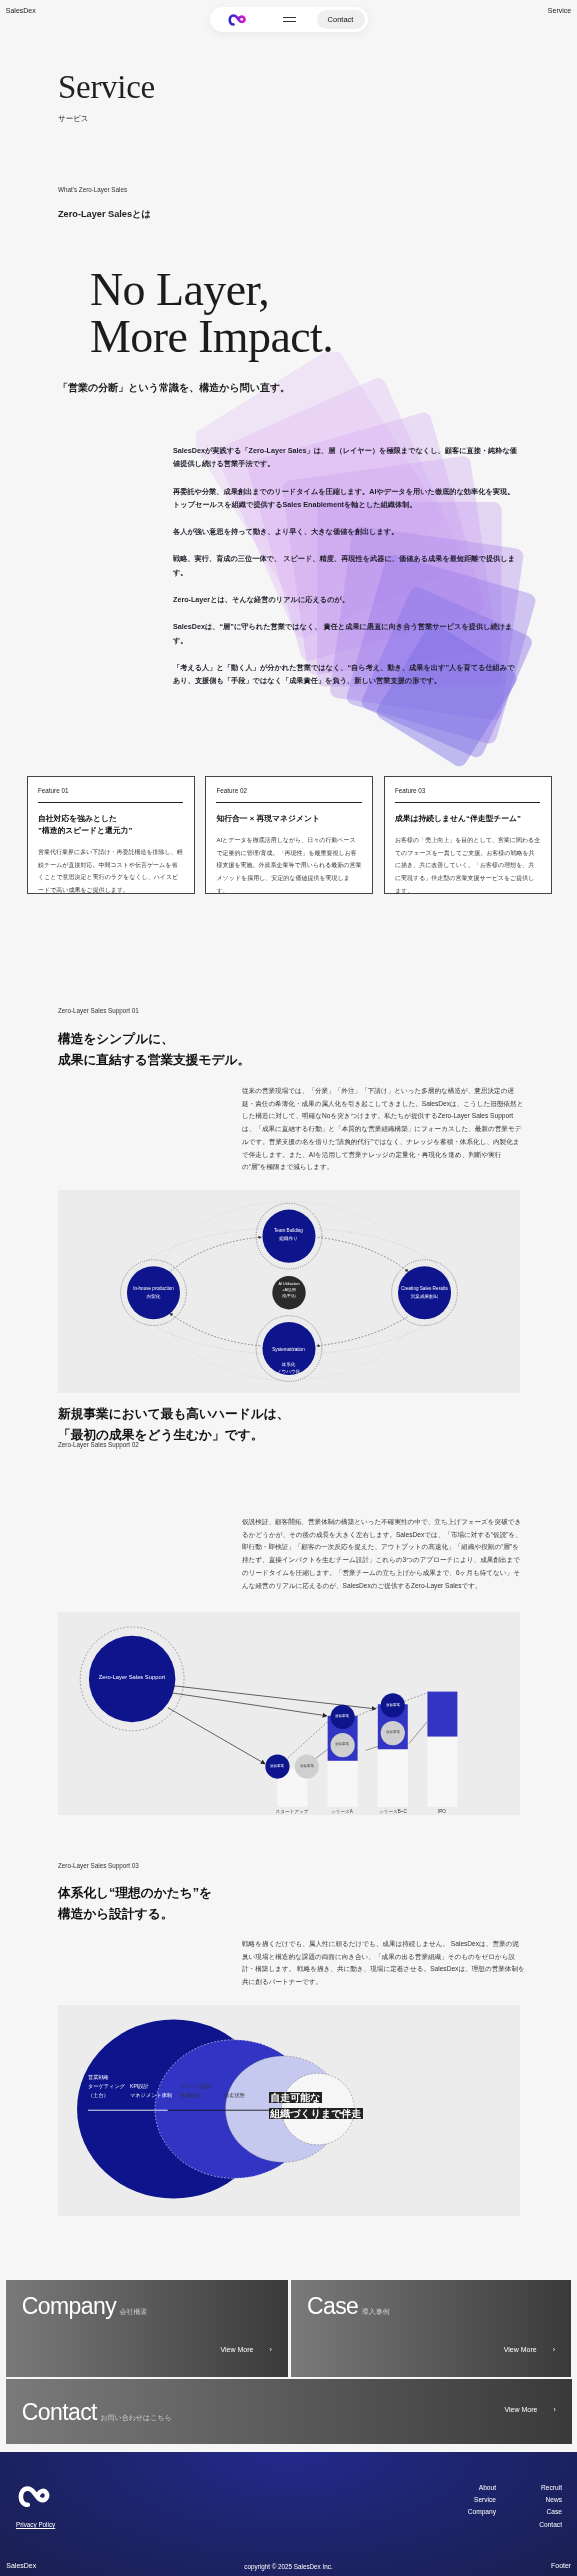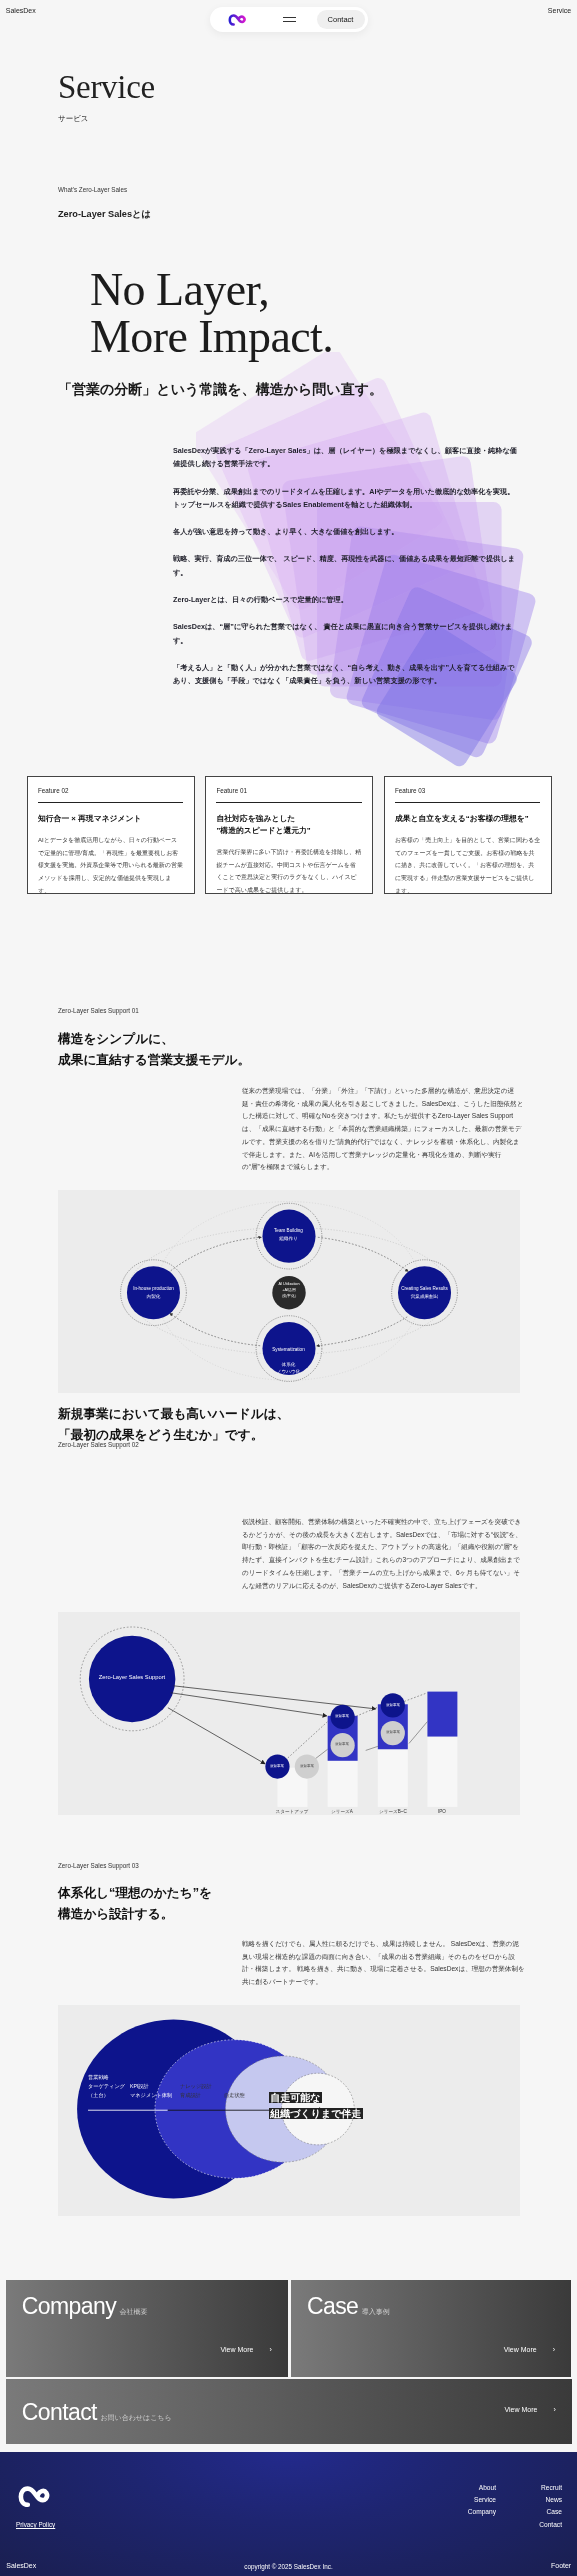--- a/index.html
+++ b/index.html
@@ -18,21 +18,21 @@
   .nav-menu span:nth-child(2) { top: 5.8px; }
   .nav-contact { position: absolute; right: 3.5px; top: 2.9px; width: 48px; height: 19px; border-radius: 9.8px; background: #efefef; font-size: 7.5px; color: #111; display: flex; align-items: center; justify-content: center; border: none; cursor: pointer; font-family: "Liberation Sans", sans-serif; }
 
   .hero-title { position: absolute; left: 58px; top: 69px; font-family: "Liberation Serif", "DejaVu Serif", serif; font-size: 33px; font-weight: 400; letter-spacing: -0.3px; color: #222; }
   .hero-sub { position: absolute; left: 58px; top: 114px; font-size: 7.5px; color: #222; }
 
   .section-kicker { position: absolute; font-size: 6.3px; color: #333; }
   .about-kicker { left: 58px; top: 186px; }
   .about-title { position: absolute; left: 58px; top: 208px; font-size: 9.2px; font-weight: 700; color: #222; }
   .big-tagline { position: absolute; left: 58px; top: 266px; font-family: "Liberation Serif", "DejaVu Serif", serif; font-size: 46px; line-height: 47px; font-weight: 400; letter-spacing: -0.6px; color: #1c1c1c; margin-left: 32px; }
-  .tagline-jp { position: absolute; left: 58px; top: 381px; font-size: 14px; font-weight: 600; color: #1a1a1a; }
+  .tagline-jp { position: absolute; left: 58px; top: 381px; font-size: 10px; font-weight: 600; color: #1a1a1a; }
 
   .purple-fan { position: absolute; left: 196px; top: 352px; width: 369px; height: 427px; pointer-events: none; }
 
   .about-body { position: absolute; left: 173px; top: 444px; width: 346px; font-size: 7.2px; font-weight: 700; line-height: 13.3px; color: #1f1f2a; }
   .about-body p { margin-bottom: 14px; }
 
   .features { position: absolute; left: 26.6px; top: 776px; width: 525px; height: 118px; display: flex; gap: 10.4px; }
   .feature-card { flex: 1; background: #fff; border: 0.7px solid #444; padding: 10.4px 10.4px; }
   .feature-label { font-size: 6.3px; color: #222; padding-bottom: 7.5px; border-bottom: 0.6px solid #222; }
   .feature-title { margin-top: 10.4px; font-size: 7.8px; font-weight: 700; line-height: 12px; color: #111; white-space: pre-line; }
@@ -105,40 +105,40 @@
   <div>No Layer,</div>
   <div>More Impact.</div>
 </div>
 <div class="tagline-jp">「営業の分断」という常識を、構造から問い直す。</div>
 
 <div class="about-body">
   <p>SalesDexが実践する「Zero-Layer Sales」は、層（レイヤー）を極限までなくし、顧客に直接・純粋な価値提供し続ける営業手法です。</p>
   <p>再委託や分業、成果創出までのリードタイムを圧縮します。AIやデータを用いた徹底的な効率化を実現。トップセールスを組織で提供するSales Enablementを軸とした組織体制。</p>
   <p>各人が強い意思を持って動き、より早く、大きな価値を創出します。</p>
   <p>戦略、実行、育成の三位一体で、 スピード、精度、再現性を武器に、価値ある成果を最短距離で提供します。</p>
-  <p>Zero-Layerとは、日々の行動ベースで定量的に管理。</p>
+  <p>Zero-Layerとは、そんな経営のリアルに応えるのが。</p>
   <p>SalesDexは、“層”に守られた営業ではなく、 責任と成果に愚直に向き合う営業サービスを提供し続けます。</p>
   <p>「考える人」と「動く人」が分かれた営業ではなく、“自ら考え、動き、成果を出す”人を育てる仕組みであり、支援側も「手段」ではなく「成果責任」を負う、新しい営業支援の形です。</p>
 </div>
 
 <div class="features">
-  <div class="feature-card">
-    <div class="feature-label">Feature 02</div>
-    <div class="feature-title">知行合一 × 再現マネジメント</div>
-    <div class="feature-desc">AIとデータを徹底活用しながら、日々の行動ベースで定量的に管理/育成。「再現性」を最重要視しお客様支援を実施。外資系企業等で用いられる最新の営業メソッドを採用し、安定的な価値提供を実現します。</div>
-  </div>
   <div class="feature-card">
     <div class="feature-label">Feature 01</div>
     <div class="feature-title">自社対応を強みとした
 ”構造的スピードと還元力”</div>
     <div class="feature-desc">営業代行業界に多い下請け・再委託構造を排除し、精鋭チームが直接対応。中間コストや伝言ゲームを省くことで意思決定と実行のラグをなくし、ハイスピードで高い成果をご提供します。</div>
   </div>
   <div class="feature-card">
+    <div class="feature-label">Feature 02</div>
+    <div class="feature-title">知行合一 × 再現マネジメント</div>
+    <div class="feature-desc">AIとデータを徹底活用しながら、日々の行動ベースで定量的に管理/育成。「再現性」を最重要視しお客様支援を実施。外資系企業等で用いられる最新の営業メソッドを採用し、安定的な価値提供を実現します。</div>
+  </div>
+  <div class="feature-card">
     <div class="feature-label">Feature 03</div>
-    <div class="feature-title">成果と自立を支える“お客様の理想を”</div>
+    <div class="feature-title">成果は持続しません“伴走型チーム”</div>
     <div class="feature-desc">お客様の「売上向上」を目的として、営業に関わる全てのフェーズを一貫してご支援。お客様の戦略を共に描き、共に改善していく。「お客様の理想を、共に実現する」伴走型の営業支援サービスをご提供します。</div>
   </div>
 </div>
 
 <div class="section-kicker support-kicker" style="top:1007px">Zero-Layer Sales Support 01</div>
 <h2 class="support-title" style="top:1029px">構造をシンプルに、
 成果に直結する営業支援モデル。</h2>
 <div class="support-body" style="top:1085px">従来の営業現場では、「分業」「外注」「下請け」といった多層的な構造が、意思決定の遅延・責任の希薄化・成果の属人化を引き起こしてきました。SalesDexは、こうした旧態依然とした構造に対して、明確なNoを突きつけます。私たちが提供するZero-Layer Sales Supportは、「成果に直結する行動」と「本質的な営業組織構築」にフォーカスした、最新の営業モデルです。営業支援の名を借りた“請負的代行”ではなく、ナレッジを蓄積・体系化し、内製化まで伴走します。また、AIを活用して営業ナレッジの定量化・再現化を進め、判断や実行の“層”を極限まで減らします。</div>
 
 <div class="diagram-panel" style="top:1190px;height:203px">

